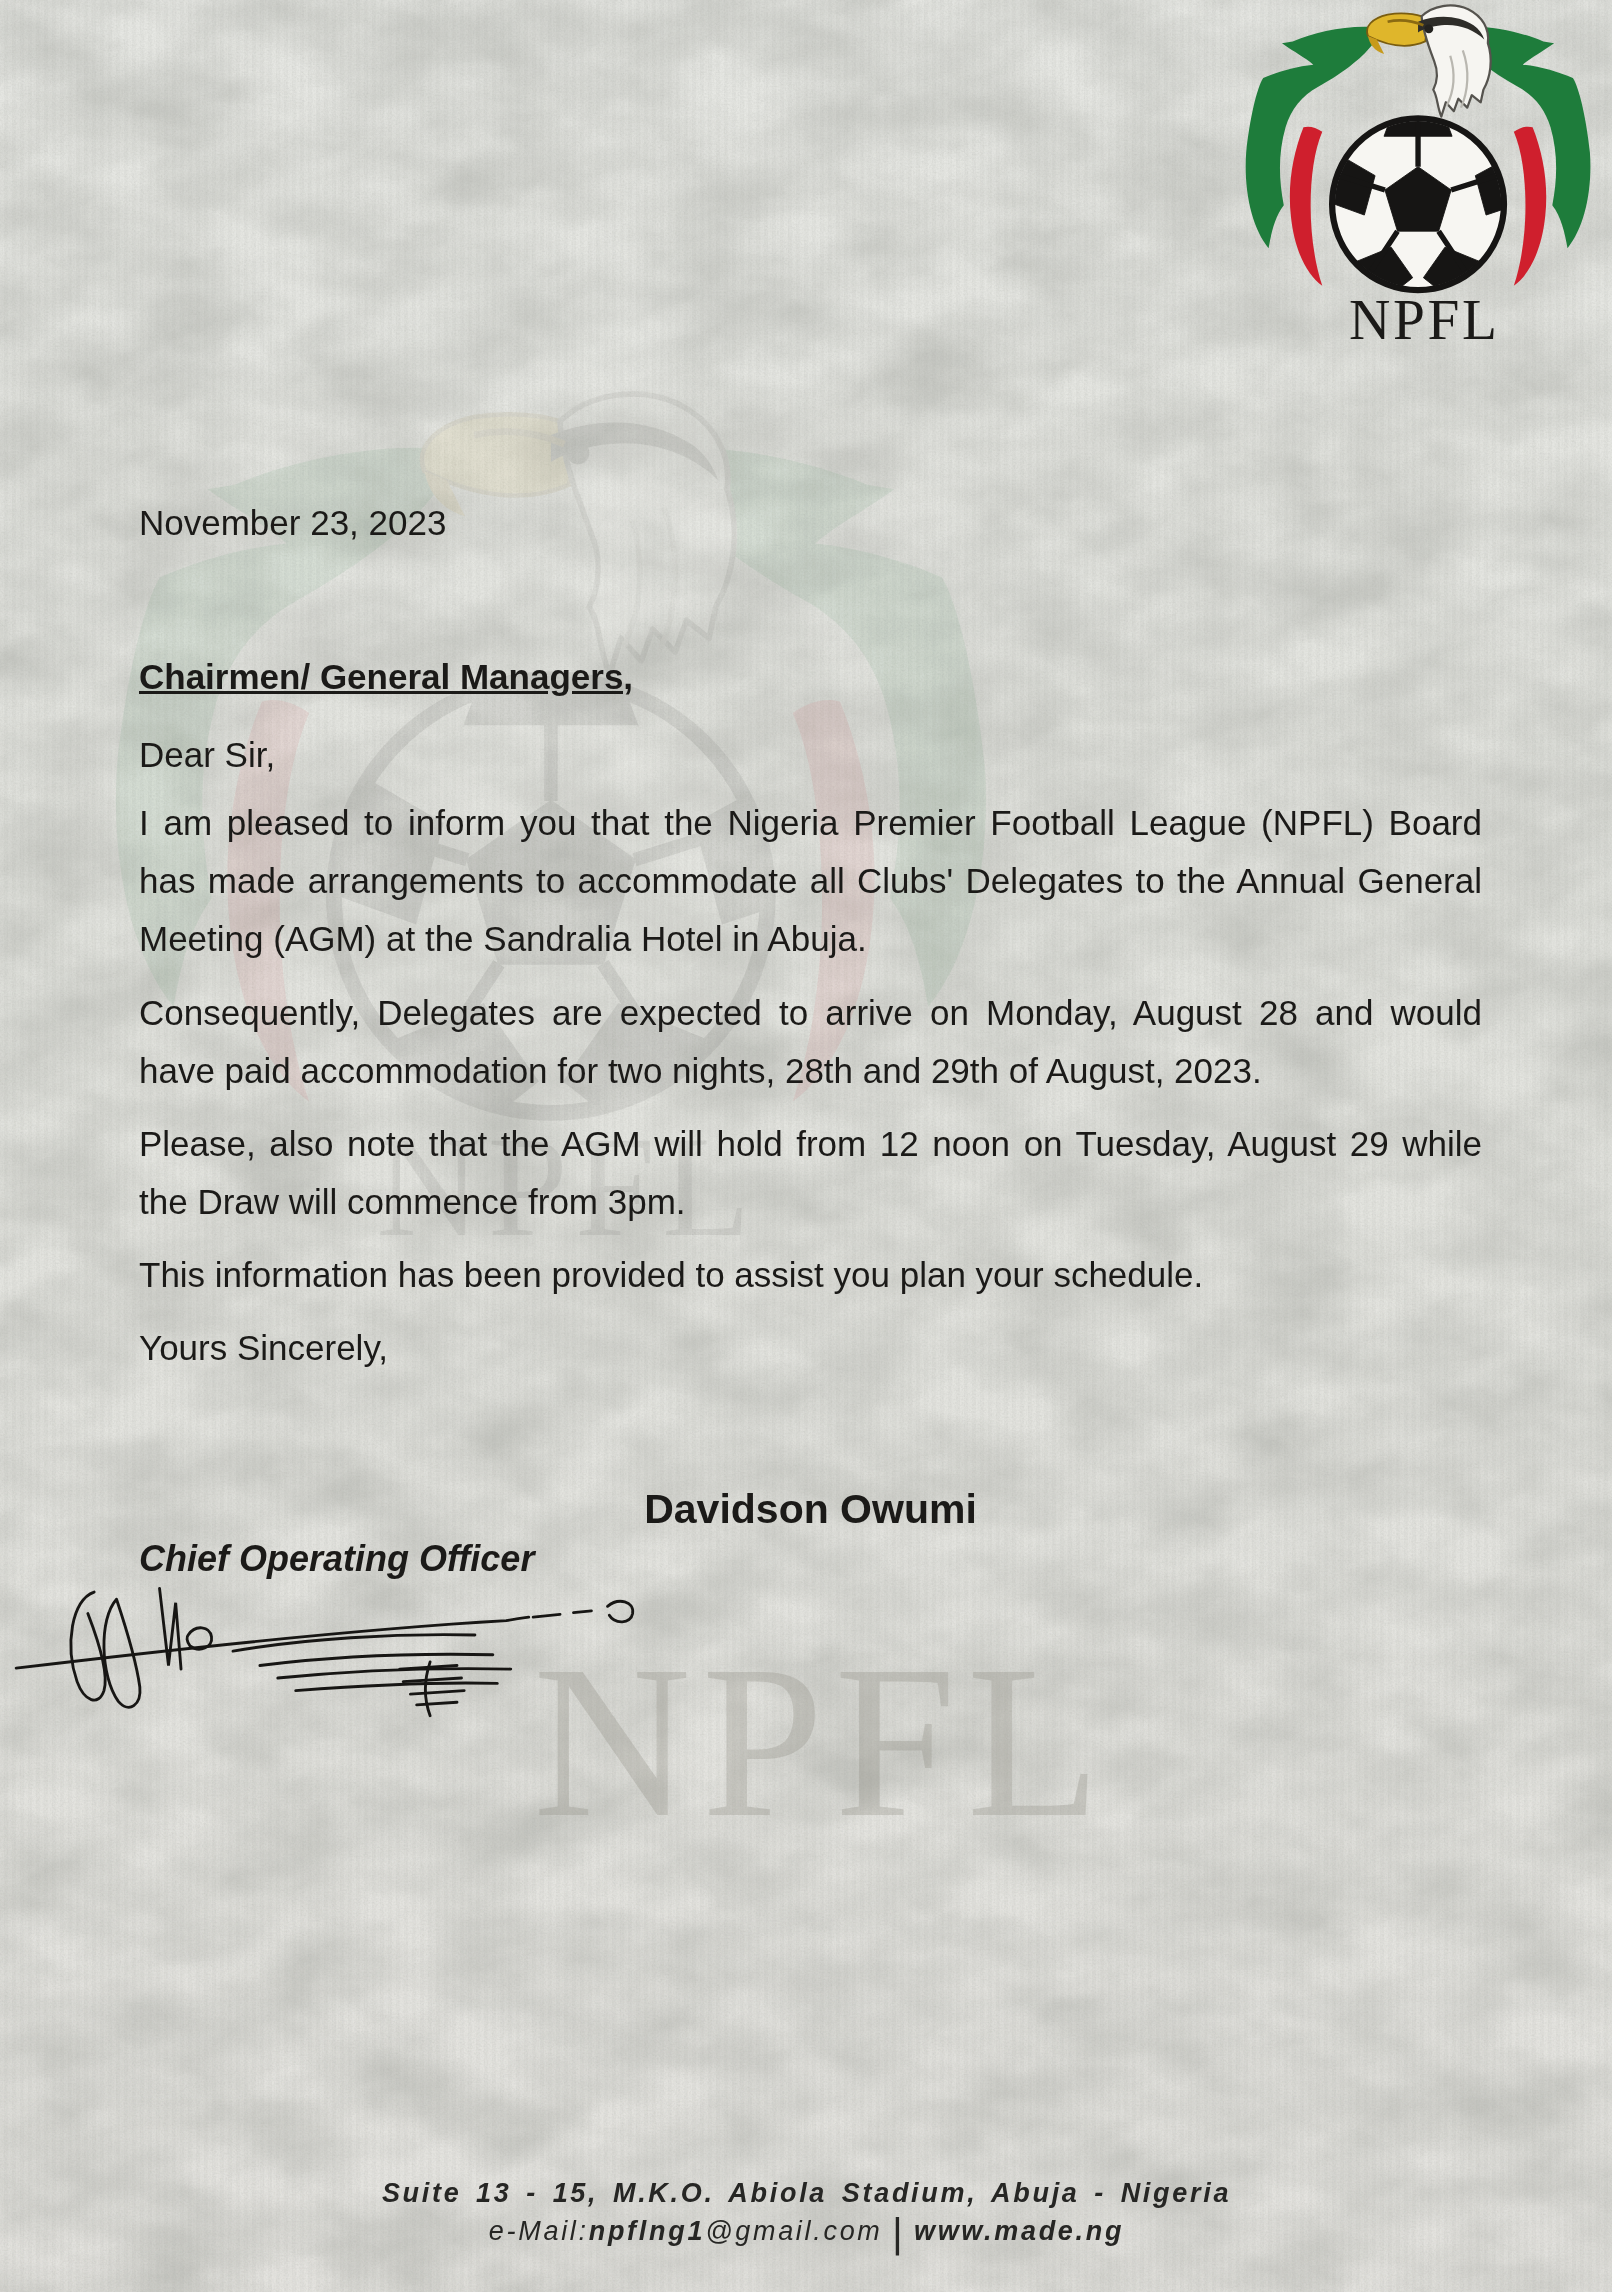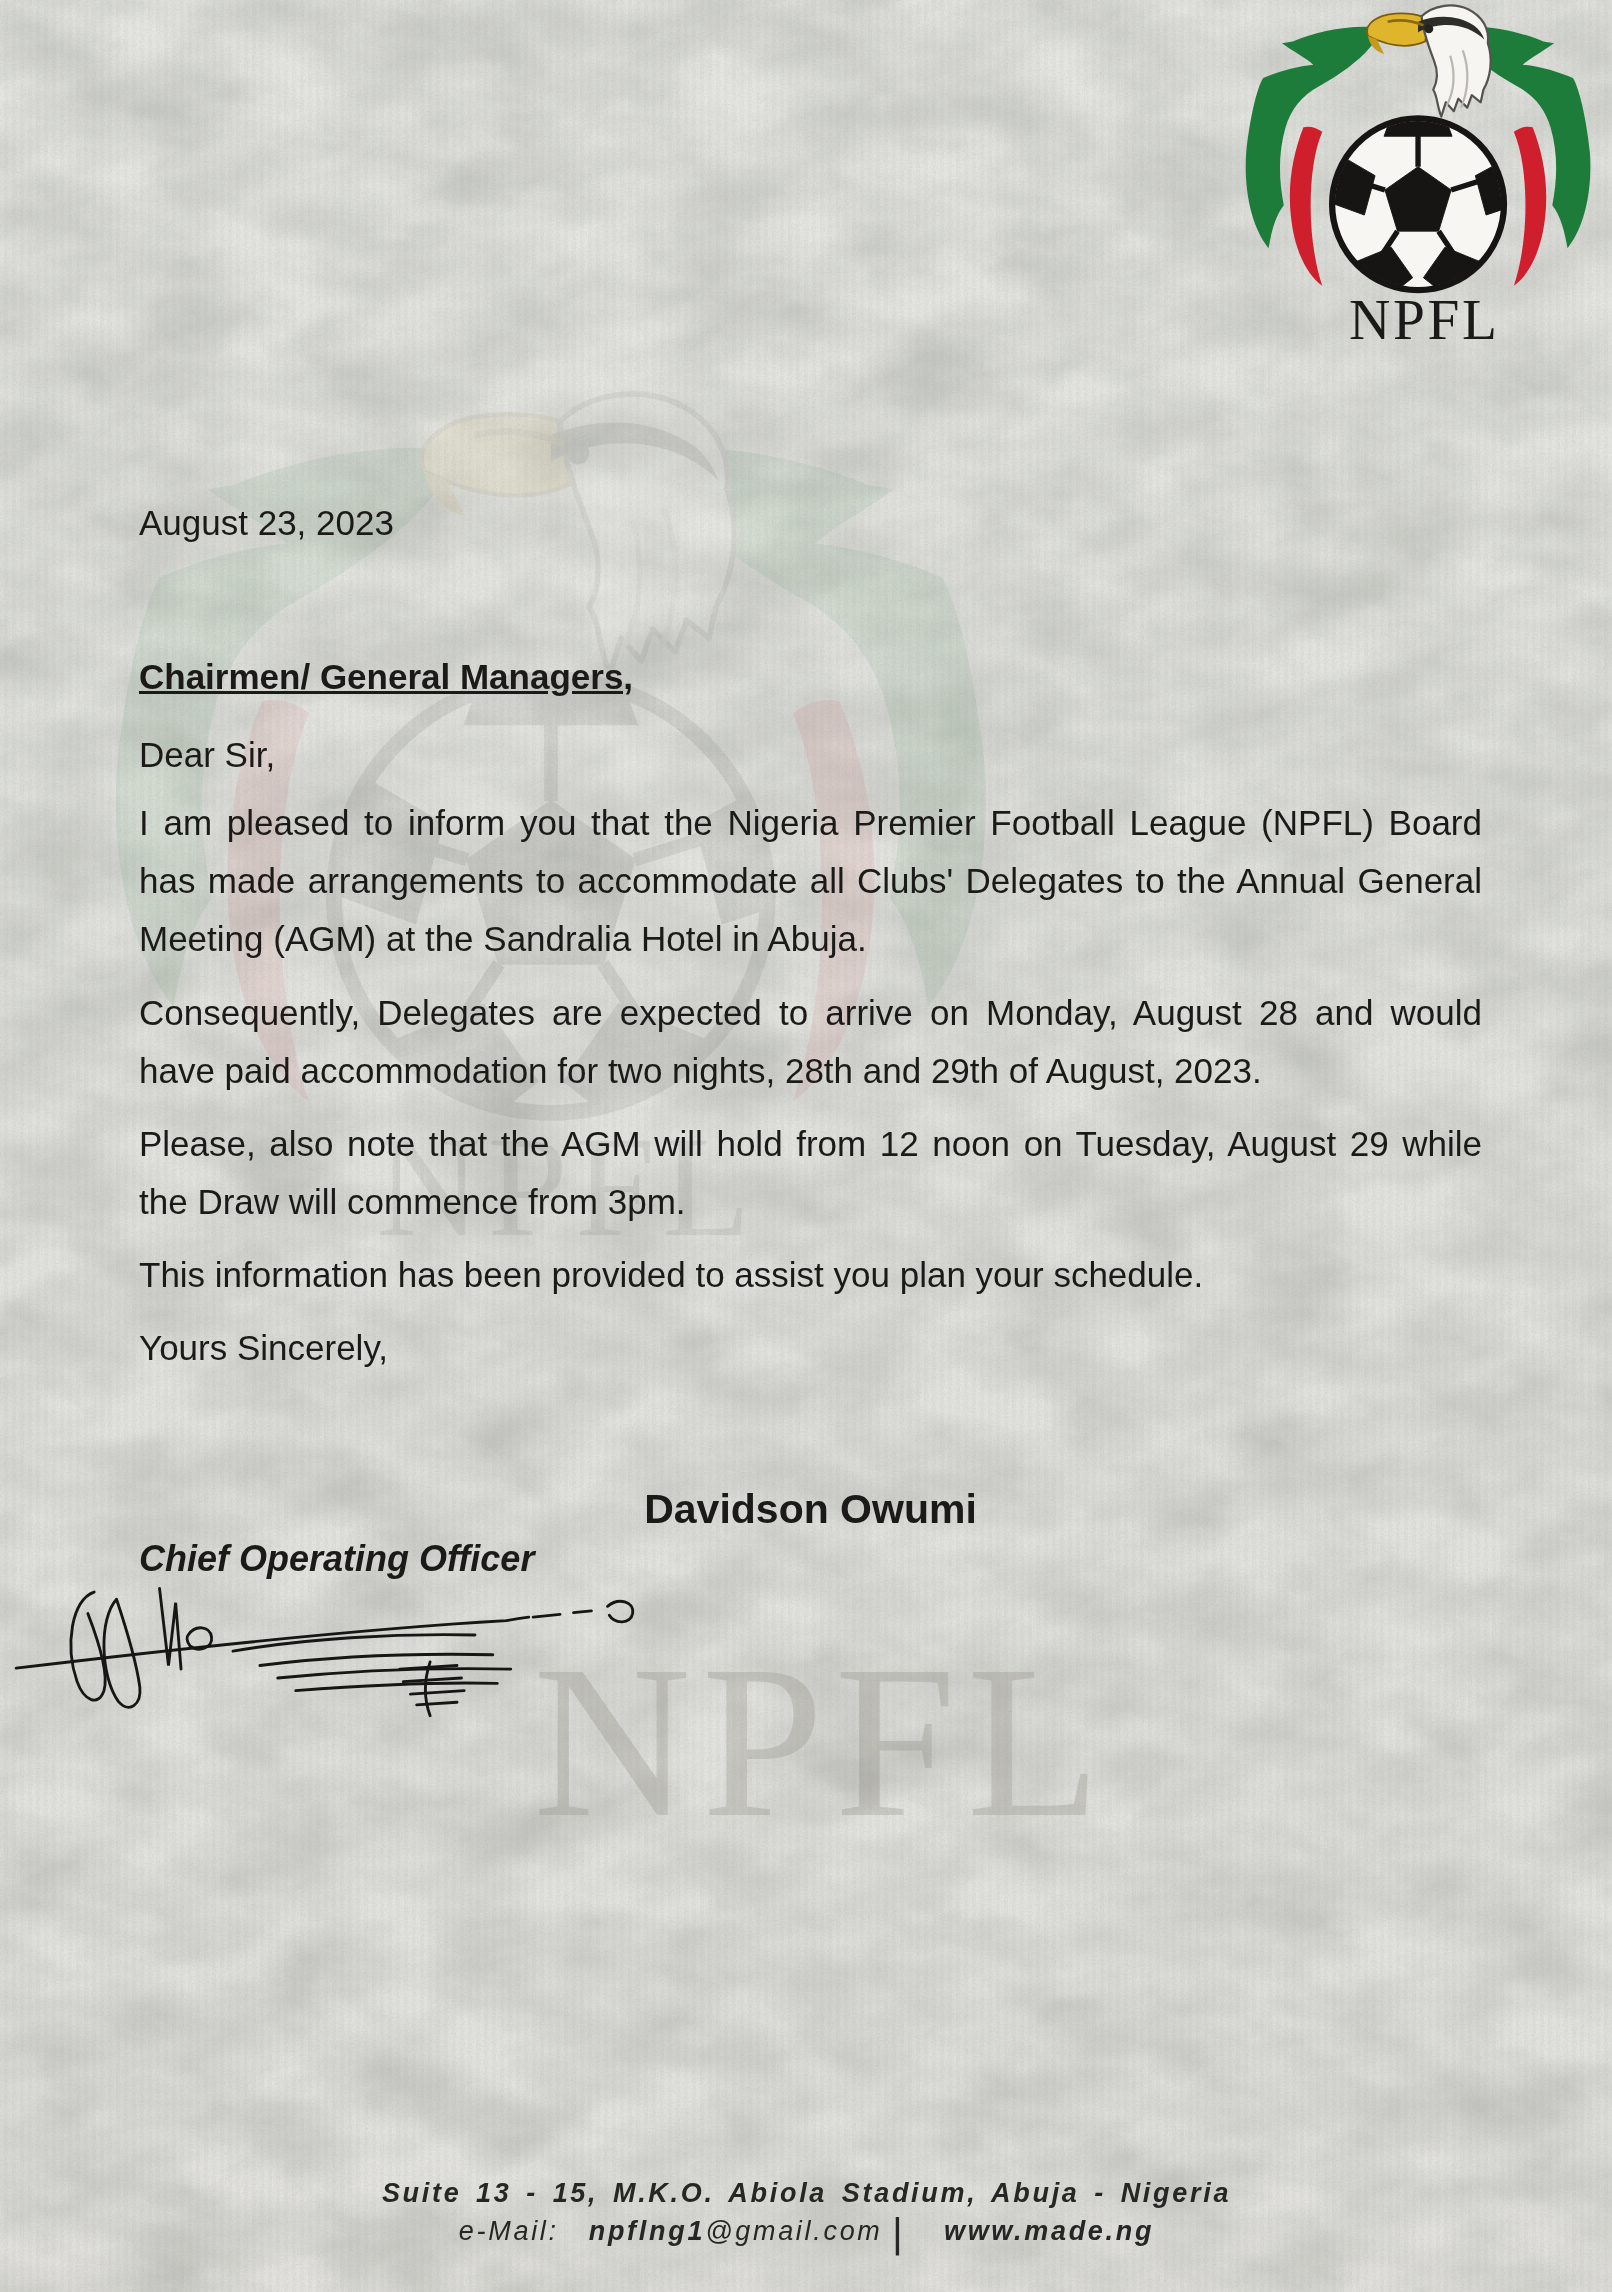--- a/index.html
+++ b/index.html
@@ -37,21 +37,21 @@
   .p-closing{margin-top:15px !important;}
   .p-name{margin-top:107px !important;font-weight:700;font-size:41px !important;line-height:50px !important;text-align:center;}
   .p-title{font-weight:700;font-style:italic;font-size:36px !important;line-height:50px !important;}
   .signature{position:absolute;left:9px;top:1583px;width:672px;height:139px;z-index:5;}
   .footer{
     position:absolute;left:0;top:2178px;width:1613px;z-index:4;
     text-align:center;color:#262624;font-style:italic;
   }
   .footer-line1{font-size:27px;font-weight:700;letter-spacing:2.7px;word-spacing:4.5px;margin-bottom:7.2px;}
   .footer-line2{font-size:27px;font-weight:400;letter-spacing:2.7px;}
-  .footer-line2 .b{font-weight:700;margin-left:30px;}
+  .footer-line2 .b{font-weight:700;}
   .footer-line2 .sep{font-weight:300;font-size:41px;line-height:0;vertical-align:-7.2px;margin:0 9px;}
 </style>
 </head>
 <body>
 
 <div class="page">
 
   <svg class="texture" width="1613" height="2293" aria-hidden="true" viewBox="0 0 1801 2560">
     <filter id="mottle" x="0" y="0" width="100%" height="100%">
       <feTurbulence type="fractalNoise" baseFrequency="0.008 0.013" numOctaves="4" seed="11"></feTurbulence>
@@ -115,21 +115,21 @@
     <use href="#crest"></use>
   </svg>
 
   <div class="wm-text">NPFL</div>
 
   <svg class="logo-svg" viewBox="0 0 420 410">
     <use href="#crest"></use>
   </svg>
 
   <div class="content">
-    <p class="p-date">August 23, 2023</p>
+    <p class="p-date">November 23, 2023</p>
     <p class="p-recipient1">Chairmen/ General Managers,</p>
     <p class="p-salutation">Dear Sir,</p>
     <p class="p-body p-b1">I am pleased to inform you that the Nigeria Premier Football League (NPFL) Board has made arrangements to accommodate all Clubs' Delegates to the Annual General Meeting (AGM) at the Sandralia Hotel in Abuja.</p>
     <p class="p-body p-b2">Consequently, Delegates are expected to arrive on Monday, August 28 and would have paid accommodation for two nights, 28th and 29th of August, 2023.</p>
     <p class="p-body p-b4">Please, also note that the AGM will hold from 12 noon on Tuesday, August 29 while the Draw will commence from 3pm.</p>
     <p class="p-body p-b5">This information has been provided to assist you plan your schedule.</p>
     <p class="p-closing">Yours Sincerely,</p>
     <p class="p-name">Davidson Owumi</p>
     <p class="p-title">Chief Operating Officer</p>
   </div>

